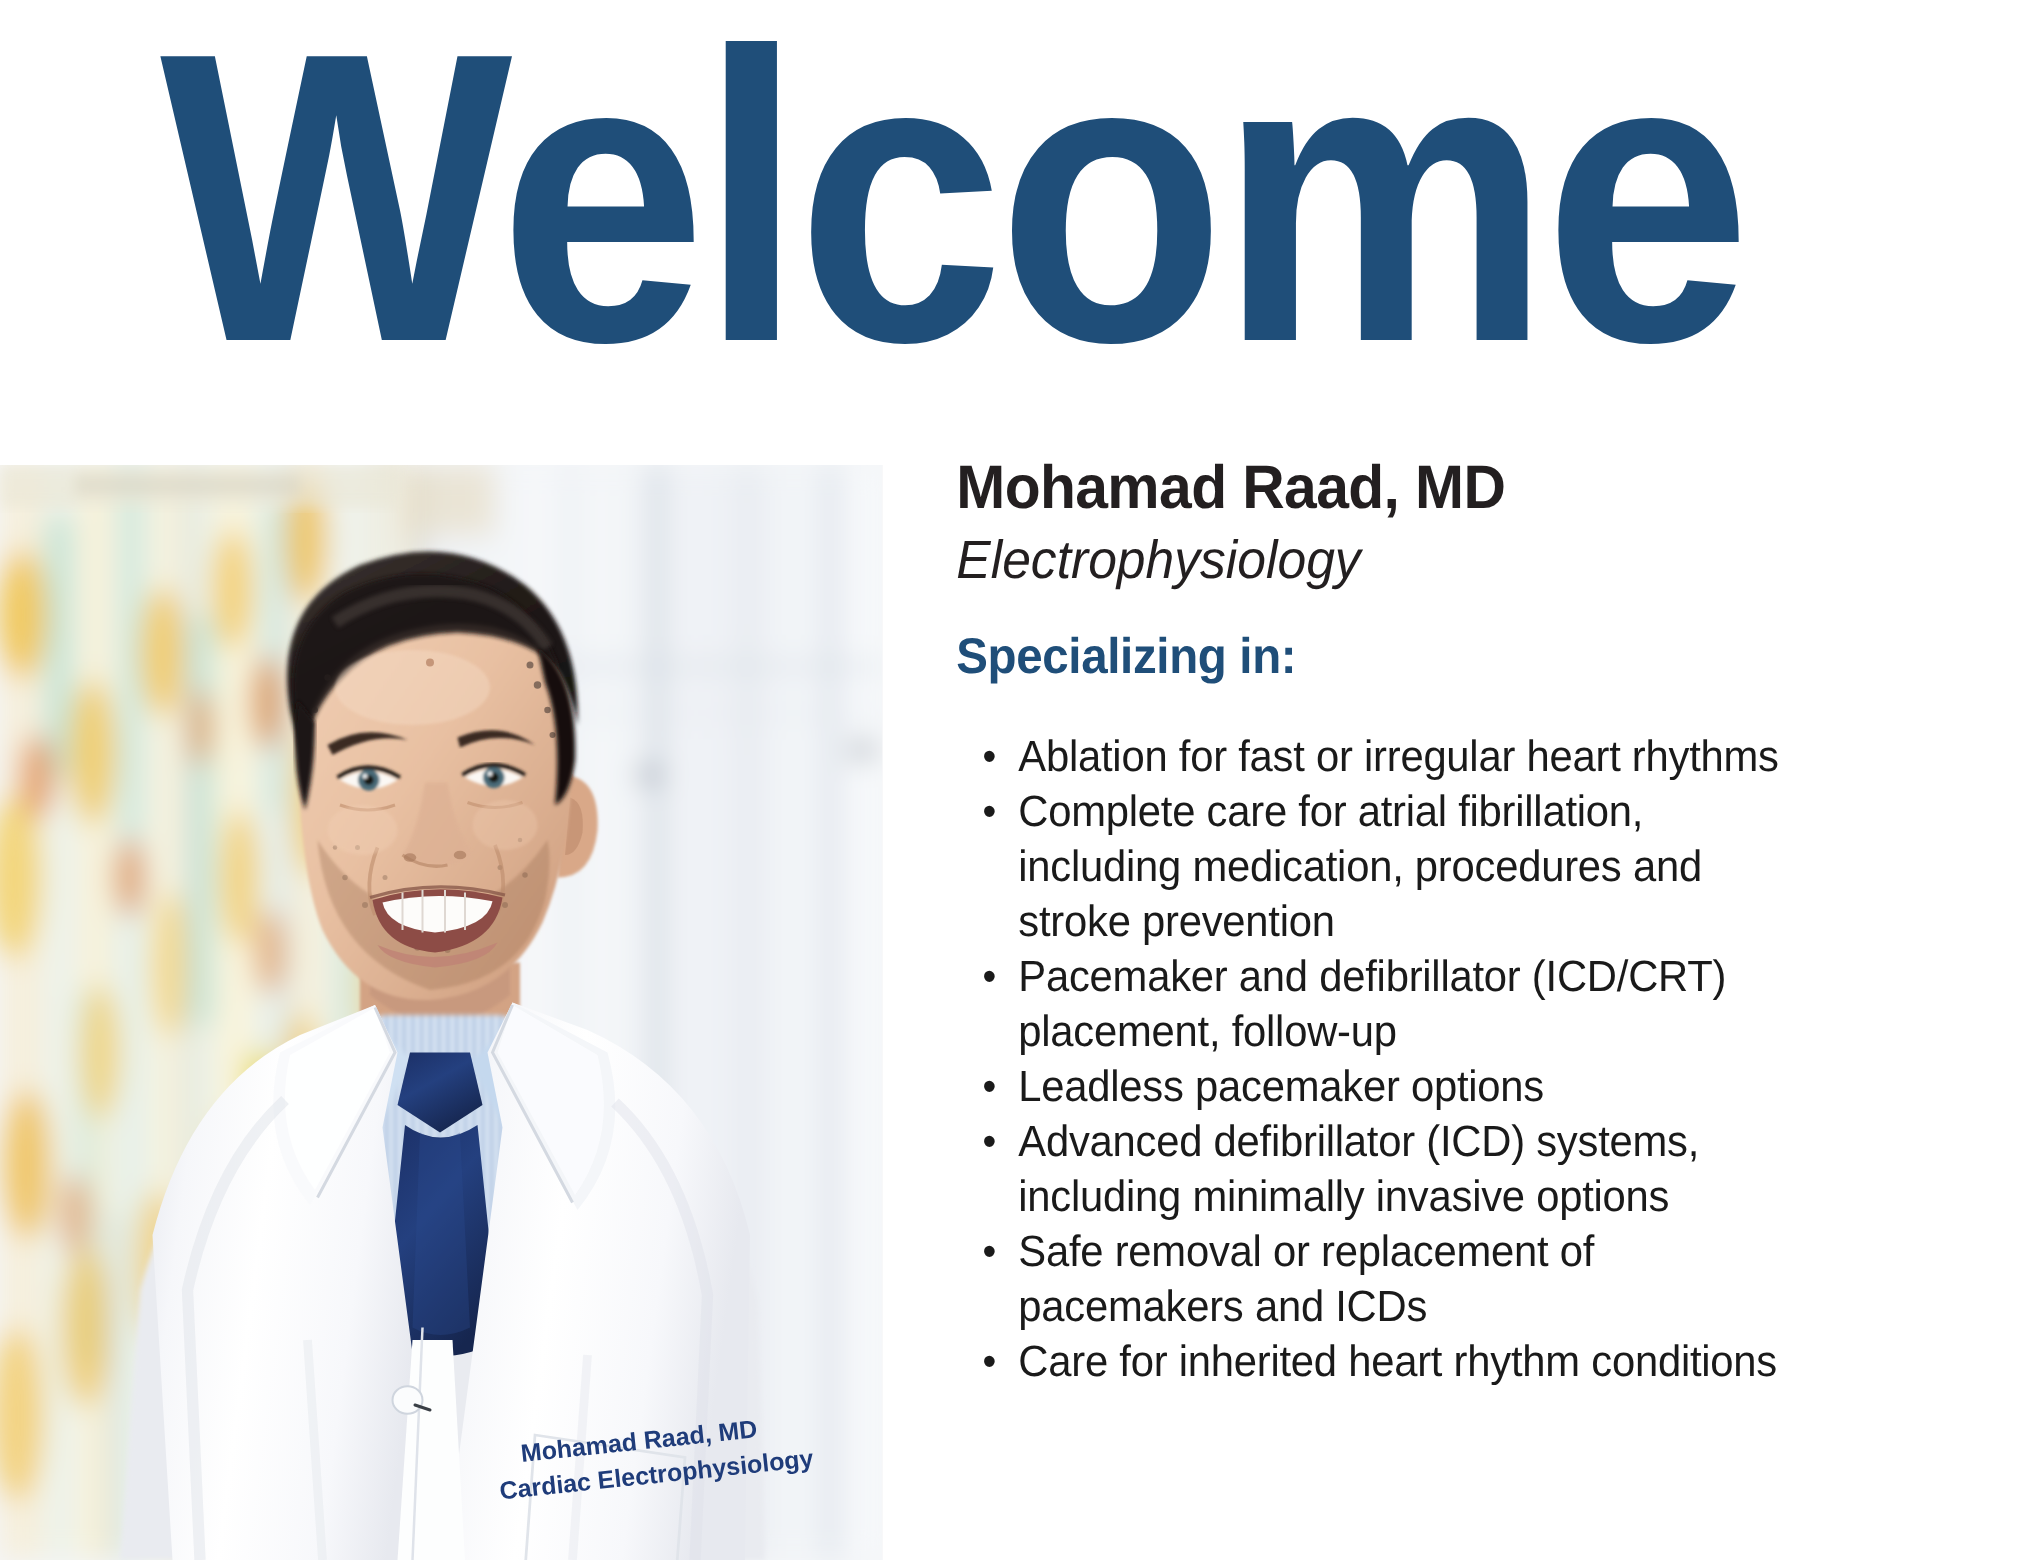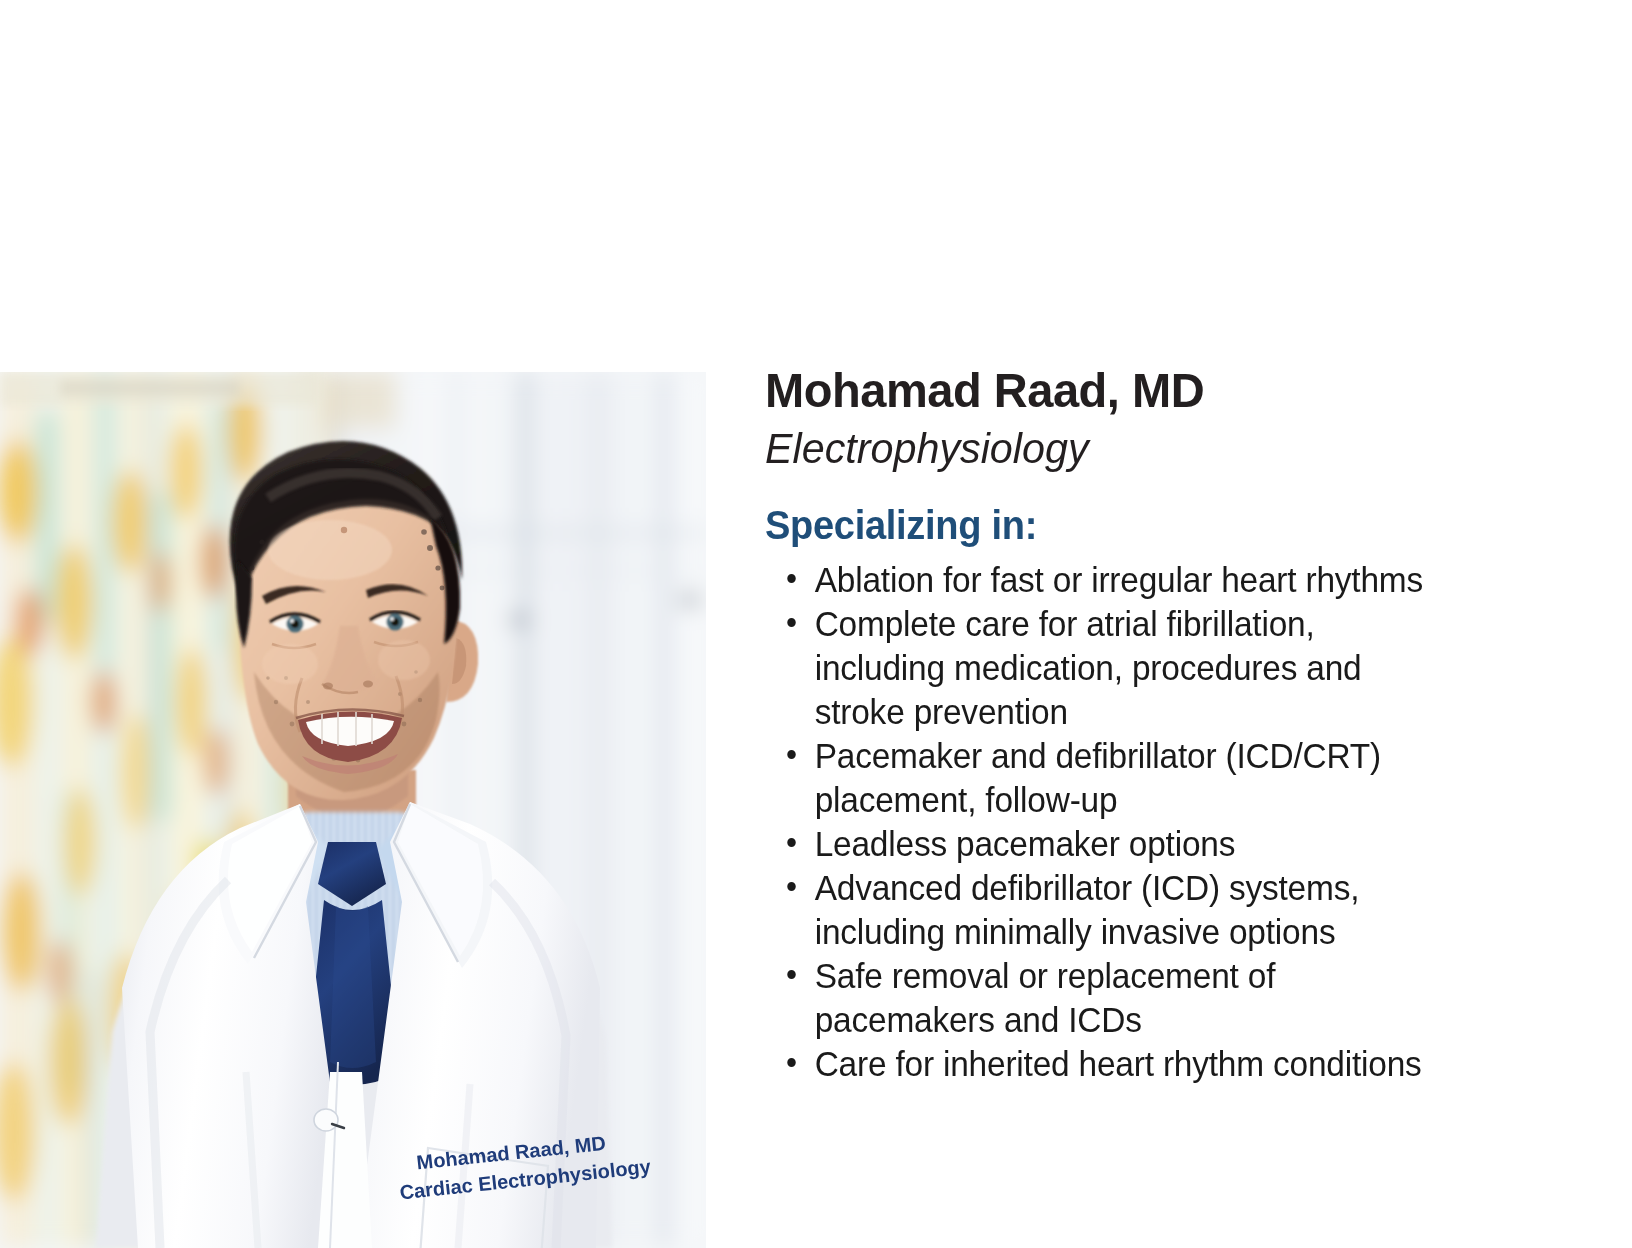--- a/index.html
+++ b/index.html
@@ -86,21 +86,21 @@
     font-size:40px;
     line-height:50px;
     color:#1F4E79;
     letter-spacing:-0.3px;
     transform:scaleX(0.95);
     transform-origin:left top;
     white-space:nowrap;
   }
 
   .spec-list {
-    margin-top:8px;
+    margin-top:34px;
     list-style:none;
     width:700px;
   }
   .spec-list li {
     position:relative;
     padding-left:52px;
     font-family:"Liberation Sans", sans-serif;
     font-weight:normal;
     font-size:35px;
     line-height:44px;
@@ -117,20 +117,23 @@
     font-size:33px;
     line-height:44px;
     color:#1a1a1a;
   }
 </style>
 </head>
 <body>
 
 <div class="slide">
 
+  <div class="welcome-band">
+    <div class="welcome-title">Welcome</div>
+  </div>
 
   <div class="photo">
     <svg viewBox="0 0 706 876" preserveAspectRatio="xMidYMid slice">
       <defs>
 
         <filter id="bgBlur" x="-12%" y="-12%" width="124%" height="124%">
           <feGaussianBlur stdDeviation="11"></feGaussianBlur>
         </filter>
         <filter id="bgBlurSoft" x="-12%" y="-12%" width="124%" height="124%">
           <feGaussianBlur stdDeviation="5"></feGaussianBlur>

